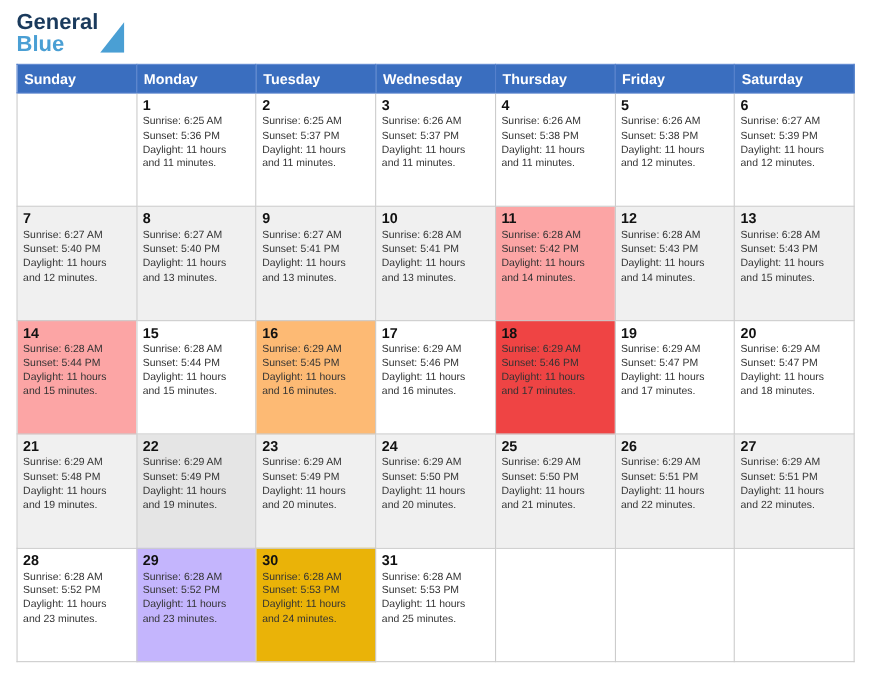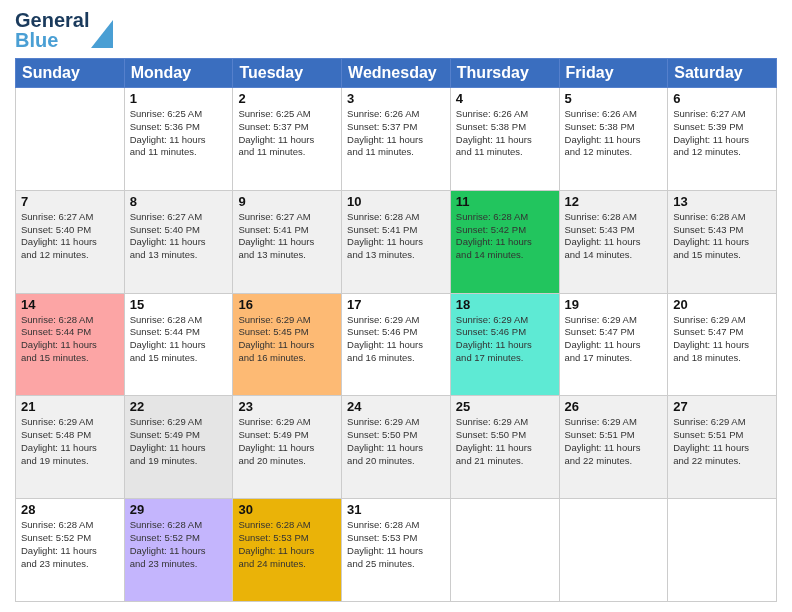--- a/index.html
+++ b/index.html
@@ -54,21 +54,21 @@
       border: 1px solid #ccc;
       border-collapse: collapse;
       width: 100%;
       table-layout: fixed;
     }
     .calendar th {
       background: #3a6ebf;
       color: #fff;
       text-align: left;
       padding: 5px 6px;
-      font-size: 16px;
+      font-size: 13px;
       font-weight: bold;
       border: 1px solid #5580cc;
     }
     .calendar td {
       vertical-align: top;
       border: 1px solid #ccc;
       padding: 3px 5px;
       font-size: 10px;
       color: #222;
       height: 88px;
@@ -197,21 +197,21 @@
 Daylight: 11 hours
 and 13 minutes.</div>
           </td>
           <td style="background: rgb(240, 240, 240);">
             <span class="day-num">10</span>
             <div class="cell-info" style="white-space: pre-line;">Sunrise: 6:28 AM
 Sunset: 5:41 PM
 Daylight: 11 hours
 and 13 minutes.</div>
           </td>
-          <td style="background: #22c55e;">
+          <td style="background: #fca5a5;">
             <span class="day-num">11</span>
             <div class="cell-info" style="white-space: pre-line;">Sunrise: 6:28 AM
 Sunset: 5:42 PM
 Daylight: 11 hours
 and 14 minutes.</div>
           </td>
           <td style="background: rgb(240, 240, 240);">
             <span class="day-num">12</span>
             <div class="cell-info" style="white-space: pre-line;">Sunrise: 6:28 AM
 Sunset: 5:43 PM
@@ -248,21 +248,21 @@
 Daylight: 11 hours
 and 16 minutes.</div>
           </td>
           <td style="background: rgb(255, 255, 255);">
             <span class="day-num">17</span>
             <div class="cell-info" style="white-space: pre-line;">Sunrise: 6:29 AM
 Sunset: 5:46 PM
 Daylight: 11 hours
 and 16 minutes.</div>
           </td>
-          <td style="background: #5eead4;">
+          <td style="background: #ef4444;">
             <span class="day-num">18</span>
             <div class="cell-info" style="white-space: pre-line;">Sunrise: 6:29 AM
 Sunset: 5:46 PM
 Daylight: 11 hours
 and 17 minutes.</div>
           </td>
           <td style="background: rgb(255, 255, 255);">
             <span class="day-num">19</span>
             <div class="cell-info" style="white-space: pre-line;">Sunrise: 6:29 AM
 Sunset: 5:47 PM

